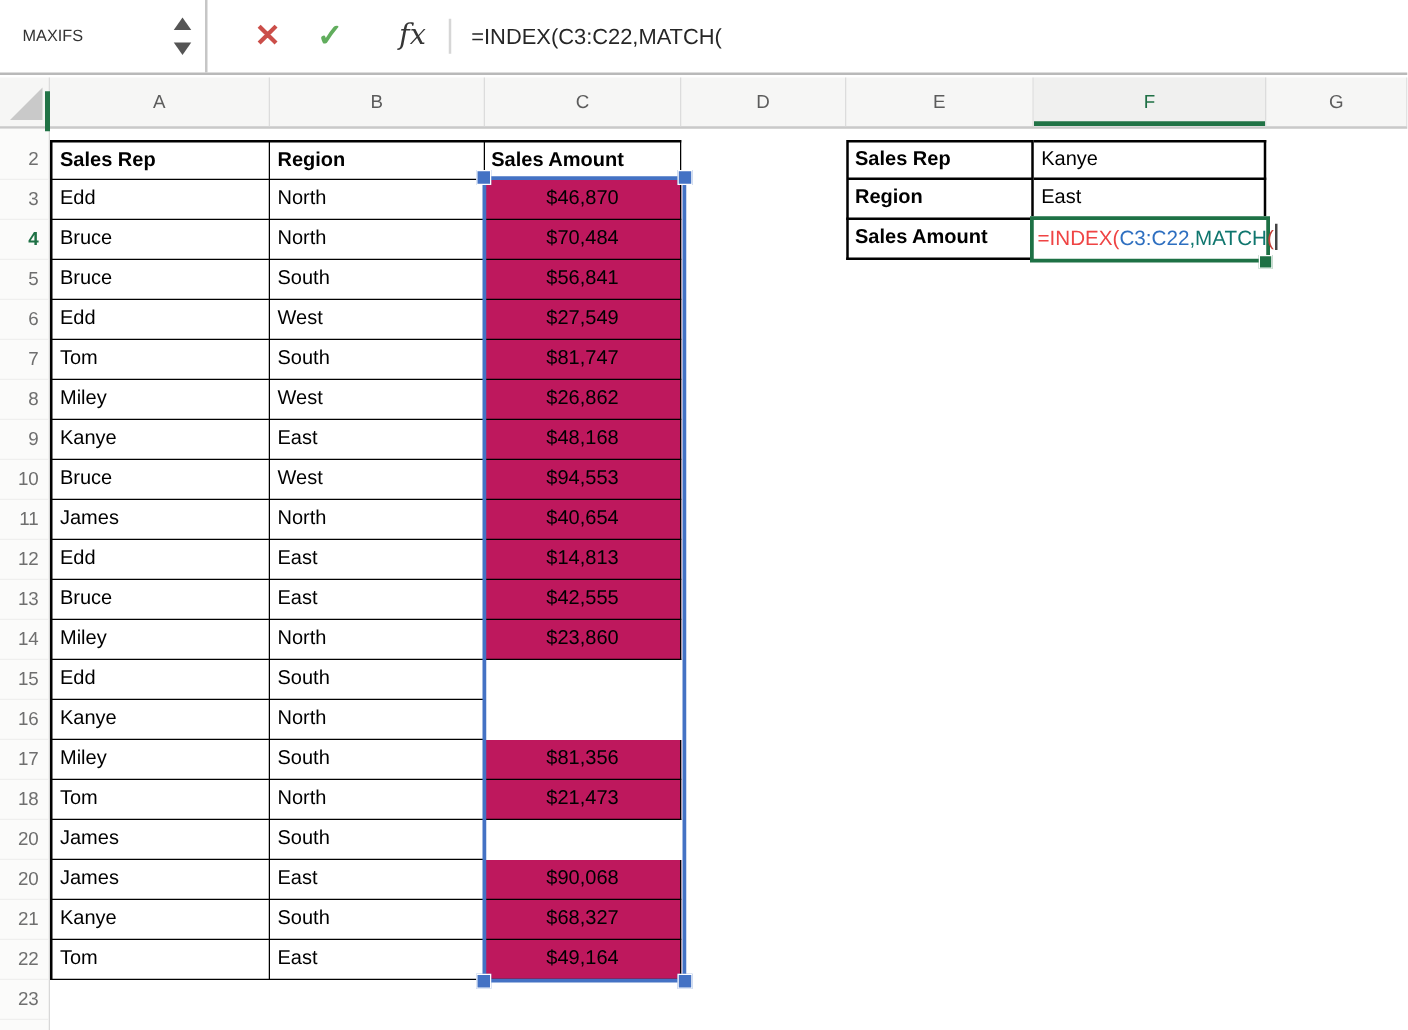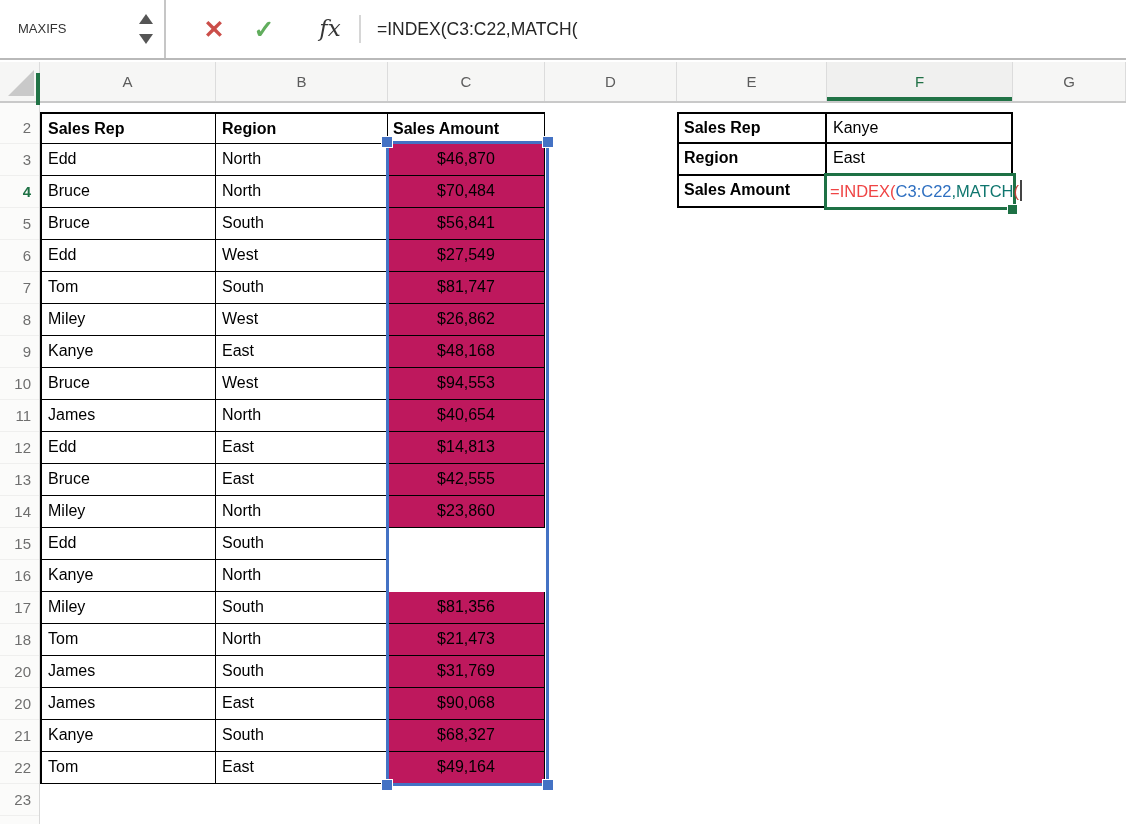--- a/index.html
+++ b/index.html
@@ -237,21 +237,20 @@
         <div class="mcell colC">$81,356</div>
       </div>
       <div class="mrow data">
         <div class="mcell colA">Tom</div>
         <div class="mcell colB">North</div>
         <div class="mcell colC">$21,473</div>
       </div>
       <div class="mrow data">
         <div class="mcell colA">James</div>
         <div class="mcell colB">South</div>
-        <div class="mcell colC">$31,769</div>
       </div>
       <div class="mrow data">
         <div class="mcell colA">James</div>
         <div class="mcell colB">East</div>
         <div class="mcell colC">$90,068</div>
       </div>
       <div class="mrow data">
         <div class="mcell colA">Kanye</div>
         <div class="mcell colB">South</div>
         <div class="mcell colC">$68,327</div>

